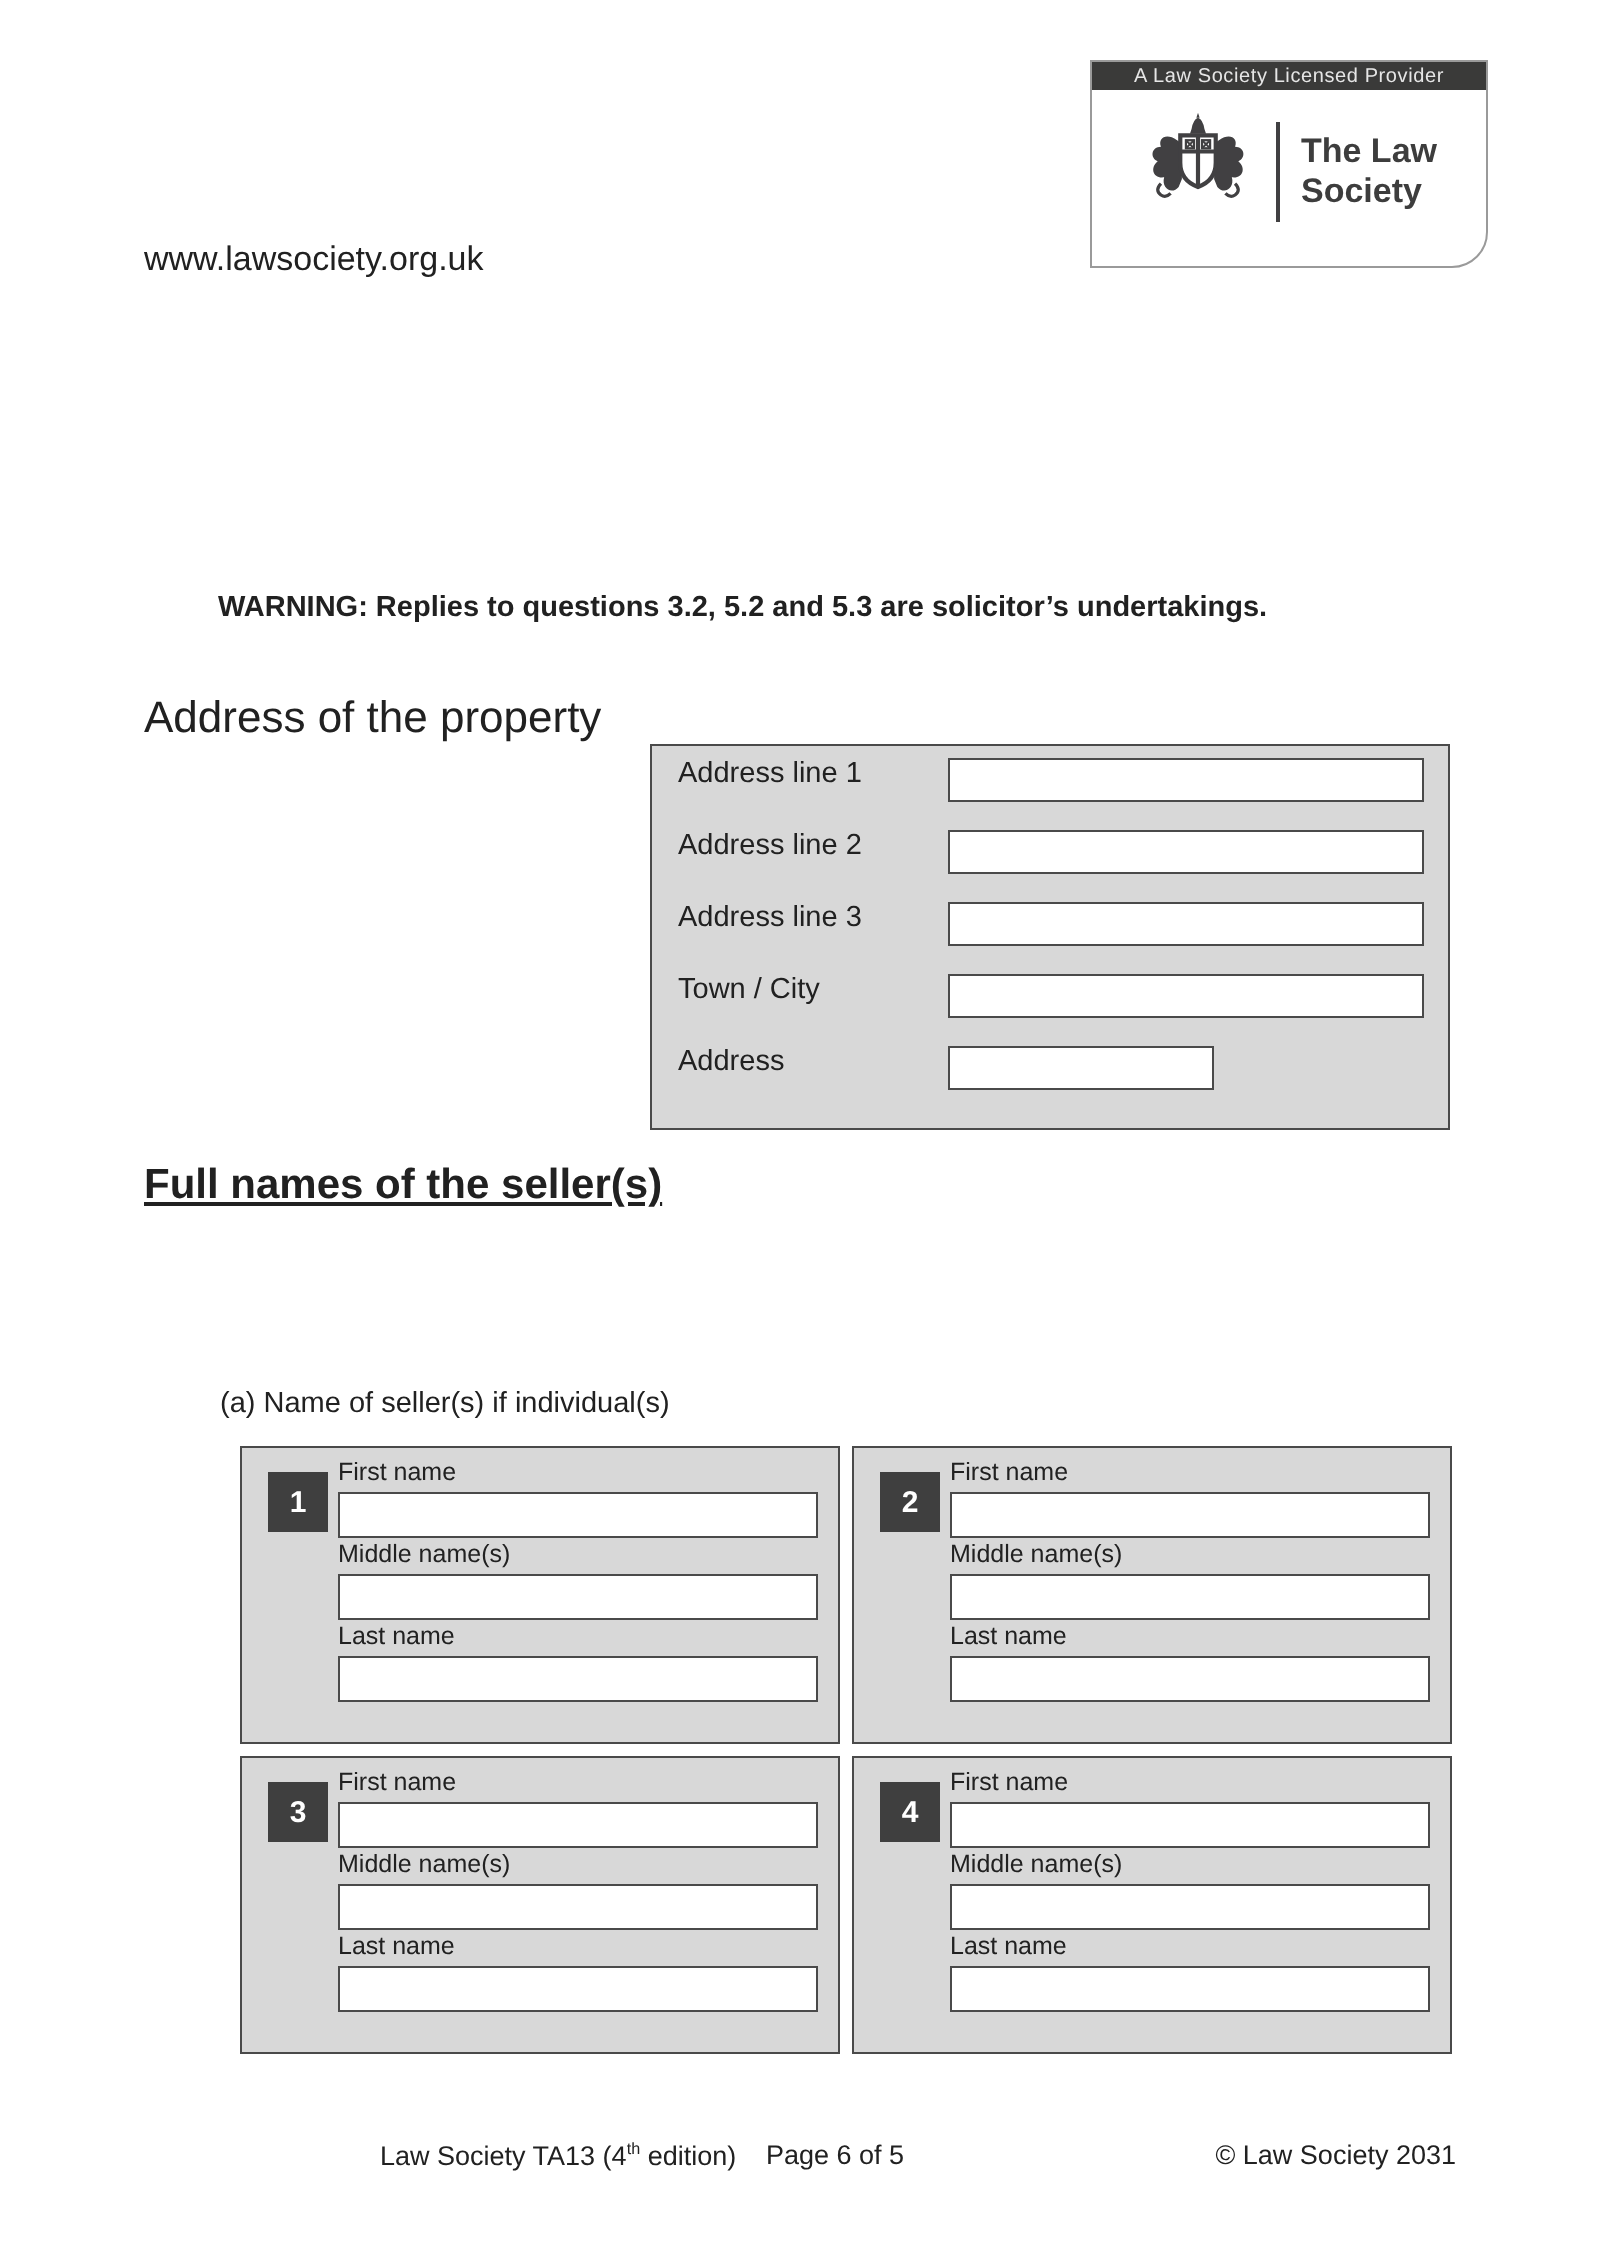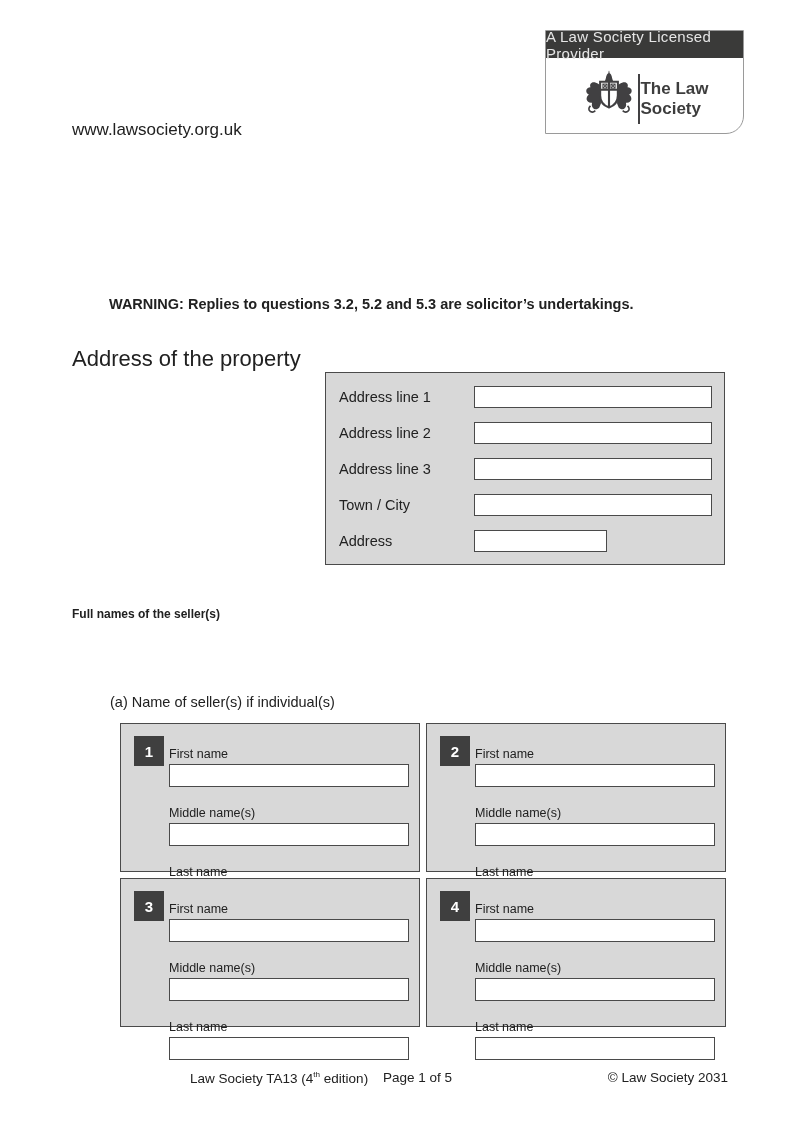--- a/index.html
+++ b/index.html
@@ -16,66 +16,66 @@
 
   
   .site-url { position: absolute; left: 72px; top: 94px; font-size: 17px; color: #212121; margin-top: 26px; }
 
   .logo-box {
     position: absolute; left: 545px; top: 30px; width: 199px; height: 104px;
     background: #ffffff; border: 1px solid #9a9a9a; border-radius: 0 0 18px 0;
     overflow: hidden;
   }
   .logo-banner {
-    height: 27px; background: #3a3a39; color: #e6e6e6;
-    font-size: 15px; letter-spacing: 0.3px;
+    height: 14px; background: #3a3a39; color: #e6e6e6;
+    font-size: 10px; letter-spacing: 0.3px;
     display: flex; align-items: center; justify-content: center;
   }
-  .logo-content { height: 81px; display: flex; align-items: center; justify-content: center; }
+  .logo-content { height: 81px; display: flex; align-items: center; justify-content: center; gap: 10px; }
   .logo-divider { width: 2px; height: 50px; background: #414042; }
   .logo-name { font-size: 17px; line-height: 1.12; color: #3d3d3d; font-weight: 600; }
 
   
   .doc-title { position: absolute; left: 72px; top: 186px; width: 680px; font-size: 28.5px; font-weight: bold; line-height: 37px; color: #1c1c1c; }
   .doc-title sup { font-size: 0.55em; }
   .warning { position: absolute; left: 72px; top: 296px; font-size: 14.5px; font-weight: bold; margin-left: 37px; }
 
   
   .addr-heading { position: absolute; left: 72px; top: 346px; font-size: 22px; font-weight: normal; }
   .addr-box {
     position: absolute; left: 325px; top: 372px; width: 400px; height: 193px;
     background: #d8d8d8; border: 1.5px solid #4a4a4a; padding-top: 6px;
   }
-  .addr-row { display: flex; align-items: center; height: 36px; padding: 0 12px 0 13px; gap: 26px; }
+  .addr-row { display: flex; align-items: flex-start; height: 36px; padding: 0 12px 0 13px; gap: 26px; }
   .addr-row label { width: 109px; font-size: 14.5px; flex: none; }
   .field {
     background: #ffffff; border: 1.5px solid #4a4a4a; border-radius: 0;
     height: 22px; font-family: "Liberation Sans", sans-serif; font-size: 13px; padding: 0 4px;
   }
   .addr-row .field { flex: 1; }
   .addr-row .field.short { flex: none; width: 133px; }
 
   
-  .sellers-heading { position: absolute; left: 72px; top: 607px; font-size: 12px; font-weight: bold; }
+  .sellers-heading { position: absolute; left: 72px; top: 581px; font-size: 21px; font-weight: bold; text-decoration: underline; }
   .sellers-intro { position: absolute; left: 110px; top: 643px; font-size: 14.5px; line-height: 18px; }
   .sellers-intro .bold { font-weight: bold; }
   .sellers-sublabel { position: absolute; left: 110px; top: 694px; font-size: 14.5px; }
 
   .seller-grid {
     position: absolute; left: 120px; top: 723px;
     display: grid; grid-template-columns: 300px 300px; grid-auto-rows: 149px; gap: 6px;
   }
   .seller-box { position: relative; background: #d8d8d8; border: 1.5px solid #4a4a4a; }
   .seller-number {
     position: absolute; left: 13px; top: 12px; width: 30px; height: 30px;
     background: #3f3f3f; color: #ffffff; font-size: 15px; font-weight: bold;
     display: flex; align-items: center; justify-content: center;
   }
   .seller-fields { position: absolute; left: 48px; top: 4px; right: 10px; }
-  .fgroup { margin-top: 19px; }
+  .fgroup { margin-top: 1px; }
   .fgroup label { display: block; font-size: 12.5px; margin-bottom: 3px; }
   .fgroup .field { width: 100%; height: 23px; }
 
   
   .footer-badge {
     position: absolute; left: 72px; top: 1056px; width: 106px; height: 44px;
     border: 2px solid #4a4a4a; border-radius: 8px 24px 24px 8px; background: #ffffff;
     display: flex; align-items: center; justify-content: center;
     font-size: 27px; font-weight: bold; letter-spacing: 0.5px; color: #1c1c1c;
   }
@@ -225,16 +225,16 @@
         <div class="fgroup">
           <label>Last name</label>
           <input class="field" type="text" style="">
         </div>
       </div>
     </div>
 
   </div>
 
   <div class="footer-doc"><span>Law Society TA13 (4</span><sup>th</sup><span> edition)</span></div>
-  <div class="footer-page">Page 1 of 5</div>
+  <div class="footer-page">Page 6 of 5</div>
   <div class="footer-copy">© Law Society 2031</div>
 
 </div>
 
 </body></html>

